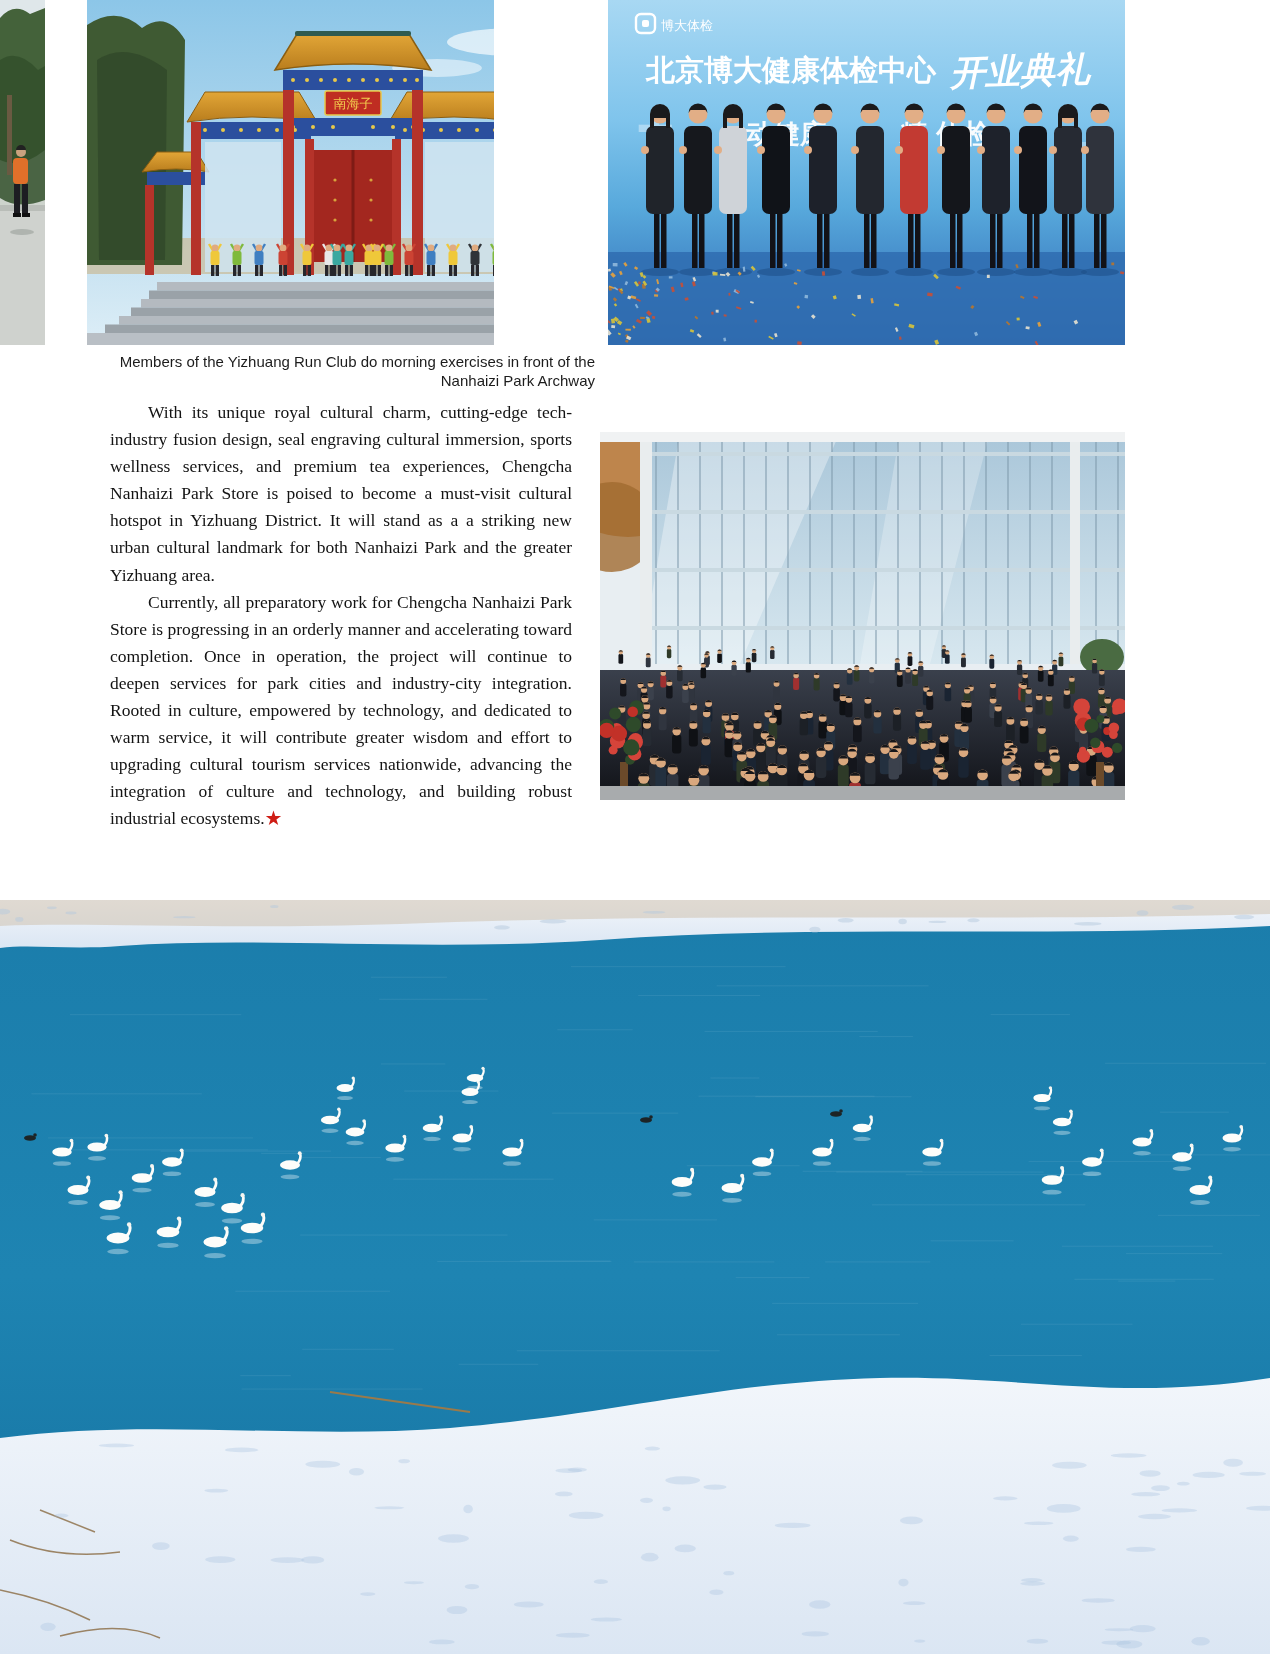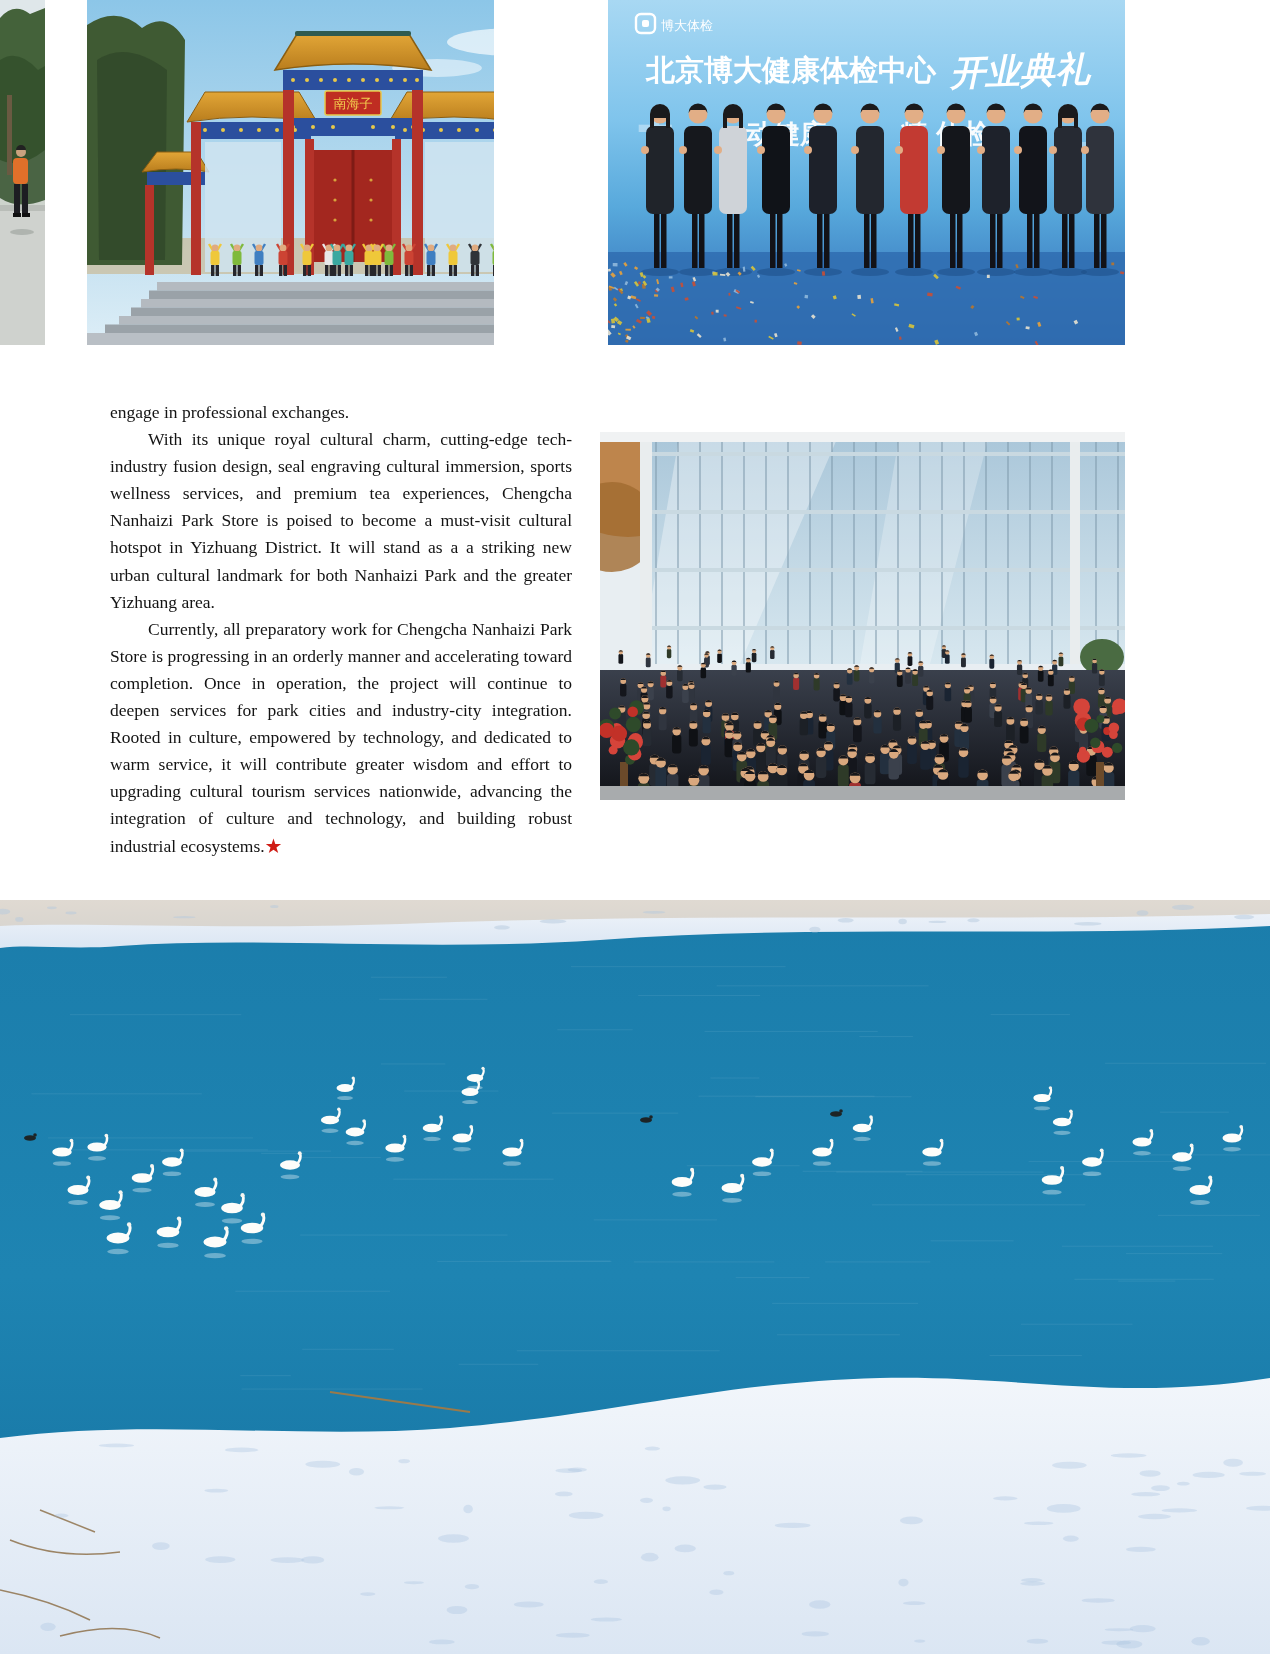--- a/index.html
+++ b/index.html
@@ -548,23 +548,23 @@
           <rect x="425.74045781893005" y="295.7719478737997" width="4.367232510288066" height="2.109027777777778" fill="#c94f35" transform="rotate(15.504243827160494 425.74045781893005 295.7719478737997)" opacity="0.9"></rect>
           <rect x="252.70236625514403" y="294.7986968449932" width="3.9094393004115227" height="3.4859310699588475" fill="#e8e2d0" transform="rotate(83.85378086419753 252.70236625514403 294.7986968449932)" opacity="0.9"></rect>
           <rect x="17.432793209876543" y="328.64026063100135" width="5.423868312757202" height="1.9554269547325105" fill="#e8a23b" transform="rotate(1.3699845679012346 17.432793209876543 328.64026063100135)" opacity="0.9"></rect>
           <rect x="409.26507201646086" y="263.96330589849106" width="3.910519547325103" height="2.184182098765432" fill="#b8762c" transform="rotate(68.05285493827161 409.26507201646086 263.96330589849106)" opacity="0.9"></rect>
           <rect x="49.53253600823046" y="287.43449931412897" width="3.3693930041152265" height="2.83886316872428" fill="#8fb8dc" transform="rotate(43.90239197530864 49.53253600823046 287.43449931412897)" opacity="0.9"></rect>
           <rect x="144.56851851851852" y="265.7205075445816" width="4.800488683127572" height="2.58613683127572" fill="#d8c43a" transform="rotate(48.91859567901234 144.56851851851852 265.7205075445816)" opacity="0.9"></rect>
         </g>
     </svg>
   </div>
 
+  <div class="caption" style="left:63px;top:352px;width:532px;">Members of the Yizhuang Run Club do morning exercises in front of the Nanhaizi Park Archway</div>
 
   <div class="article" id="article">
-      <p class="first">engage in professional exchanges.</p>
       <p>With its unique royal cultural charm, cutting-edge tech-industry fusion design, seal engraving cultural immersion, sports wellness services, and premium tea experiences, Chengcha Nanhaizi Park Store is poised to become a must-visit cultural hotspot in Yizhuang District. It will stand as a a striking new urban cultural landmark for both Nanhaizi Park and the greater Yizhuang area.</p>
       <p>Currently, all preparatory work for Chengcha Nanhaizi Park Store is progressing in an orderly manner and accelerating toward completion. Once in operation, the project will continue to deepen services for park cities and industry-city integration. Rooted in culture, empowered by technology, and dedicated to warm service, it will contribute greater wisdom and effort to upgrading cultural tourism services nationwide, advancing the integration of culture and technology, and building robust industrial ecosystems.<span class="closing-star" style="color: rgb(207, 29, 21);">★</span></p>
     </div>
 
   <div class="photo" style="left:600px;top:432px;width:525px;height:368px;">
     <svg width="525" height="368" viewBox="0 0 525 368">
       <defs>
         <linearGradient id="glassG" x1="0" y1="0" x2="0" y2="1">
           <stop offset="0" stop-color="#a9c6d9"></stop>
             <stop offset="1" stop-color="#d7e7ef"></stop>

